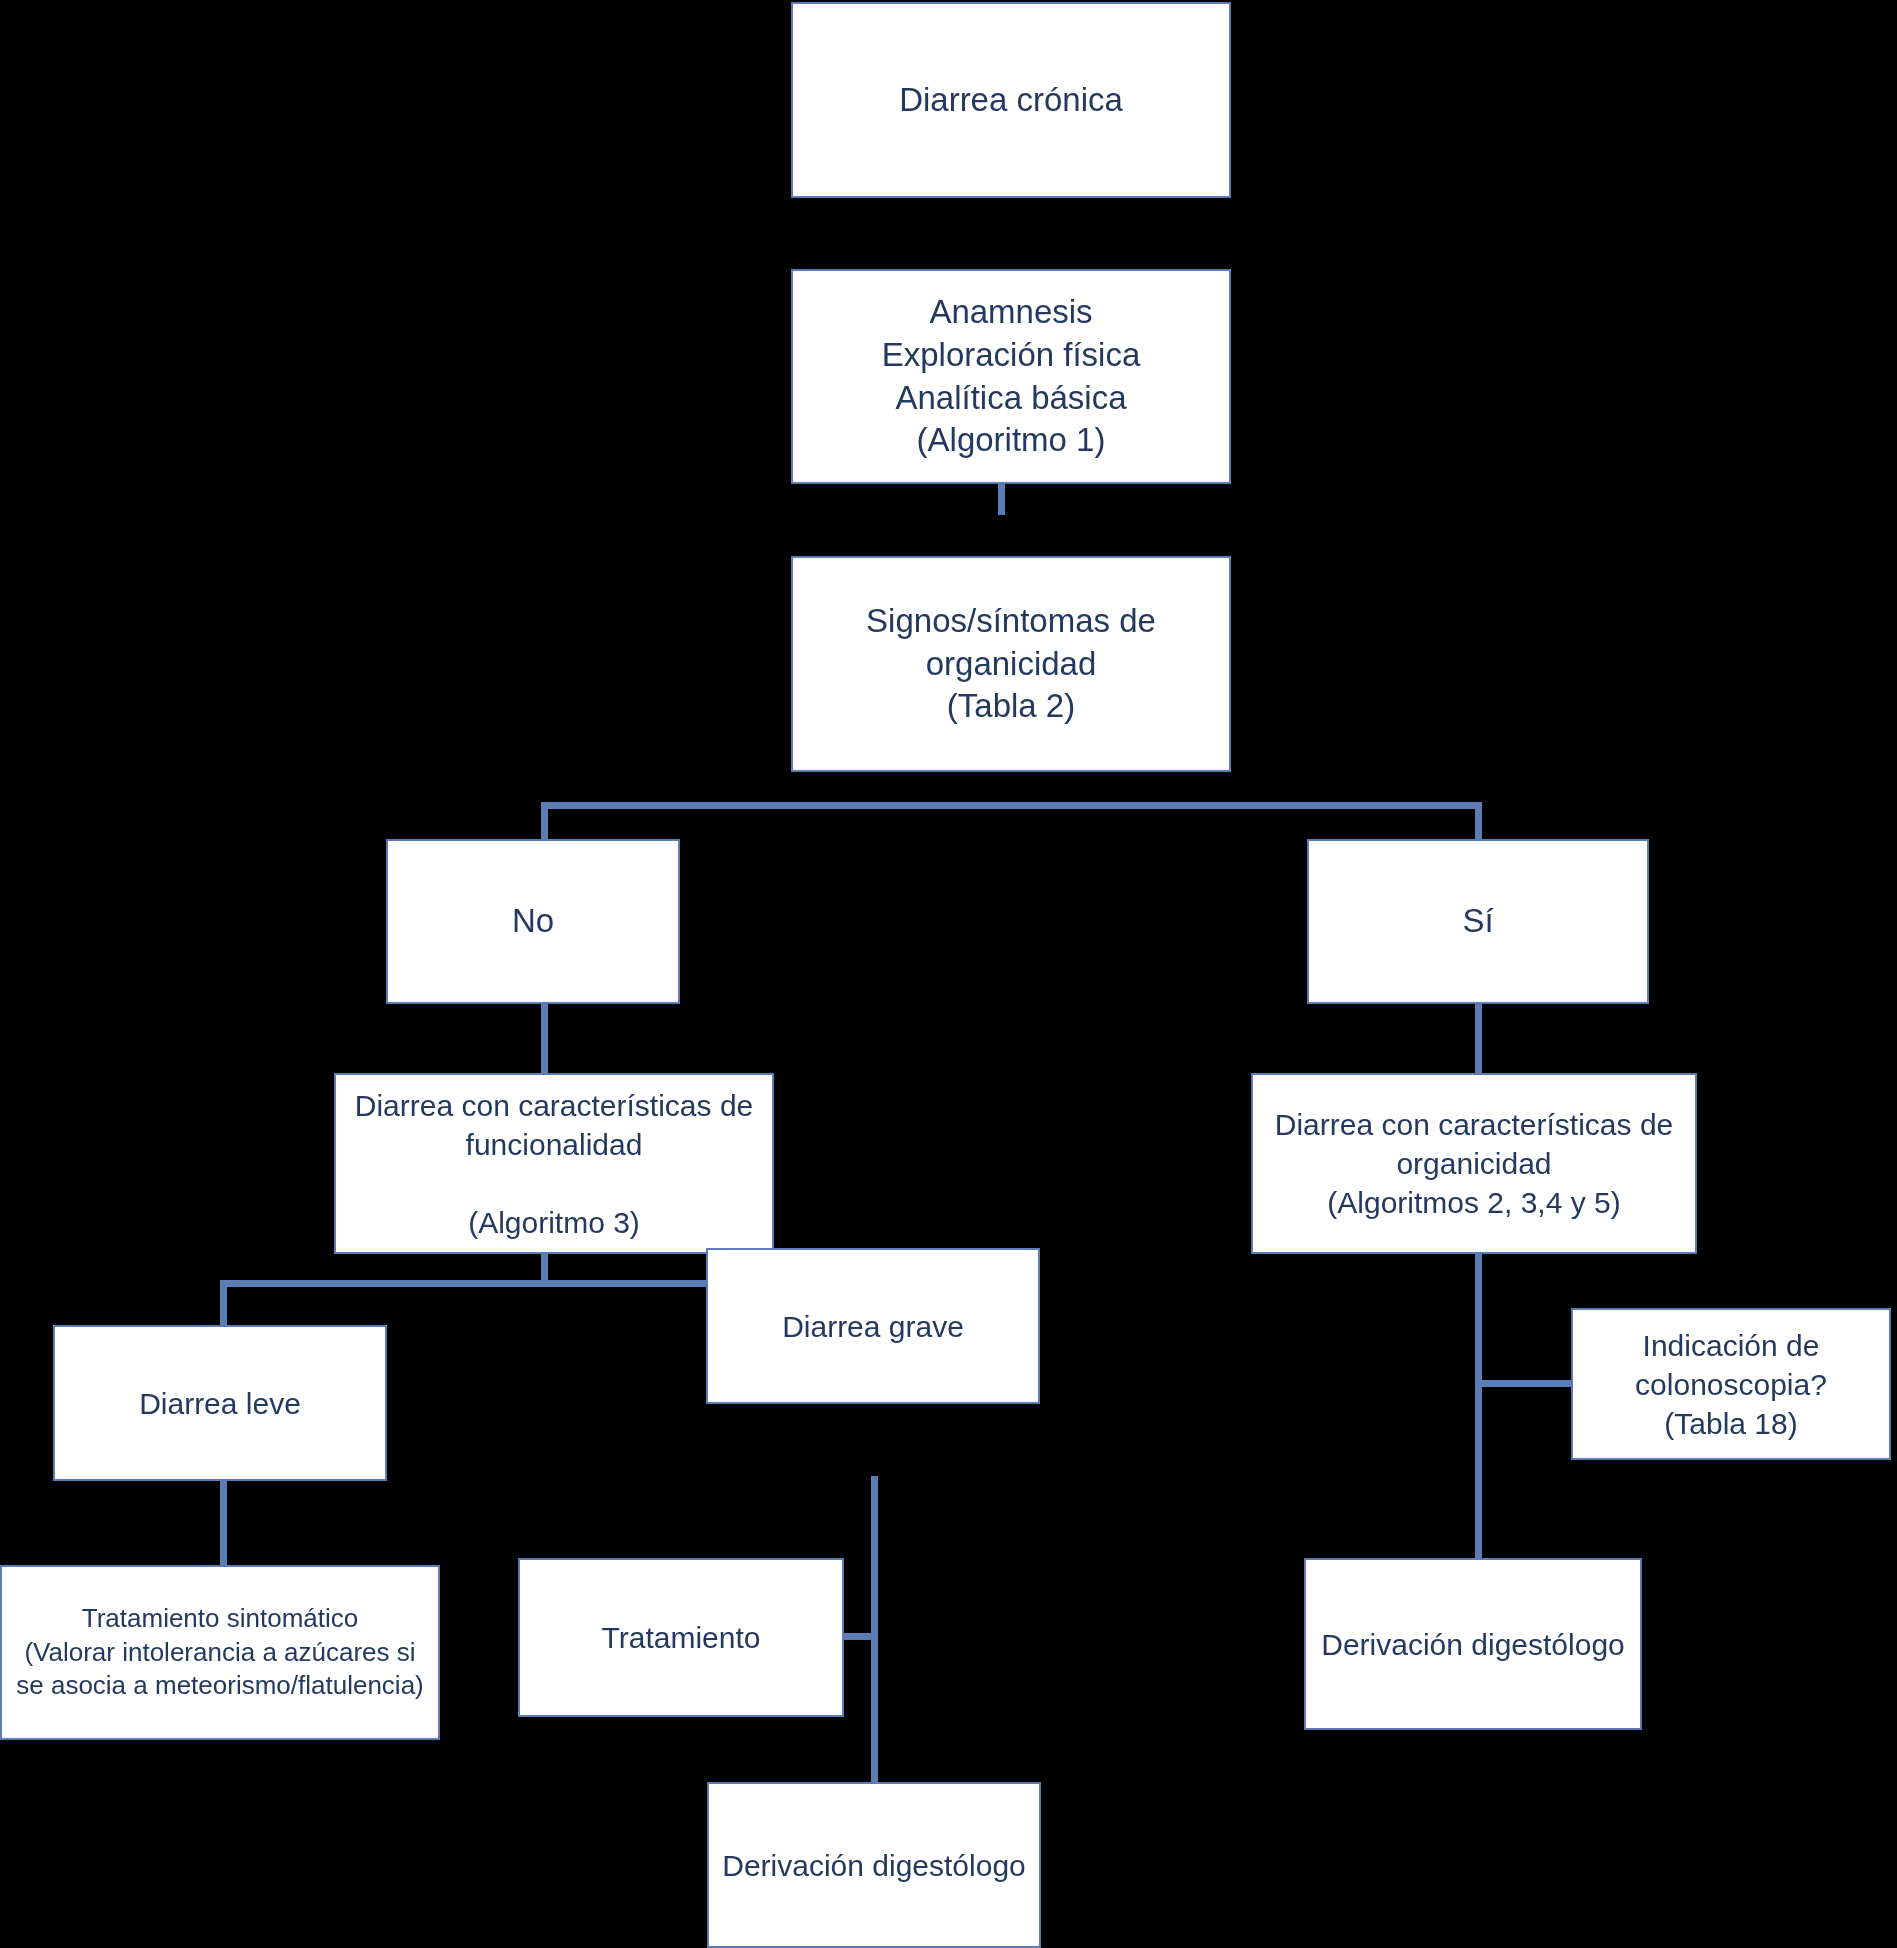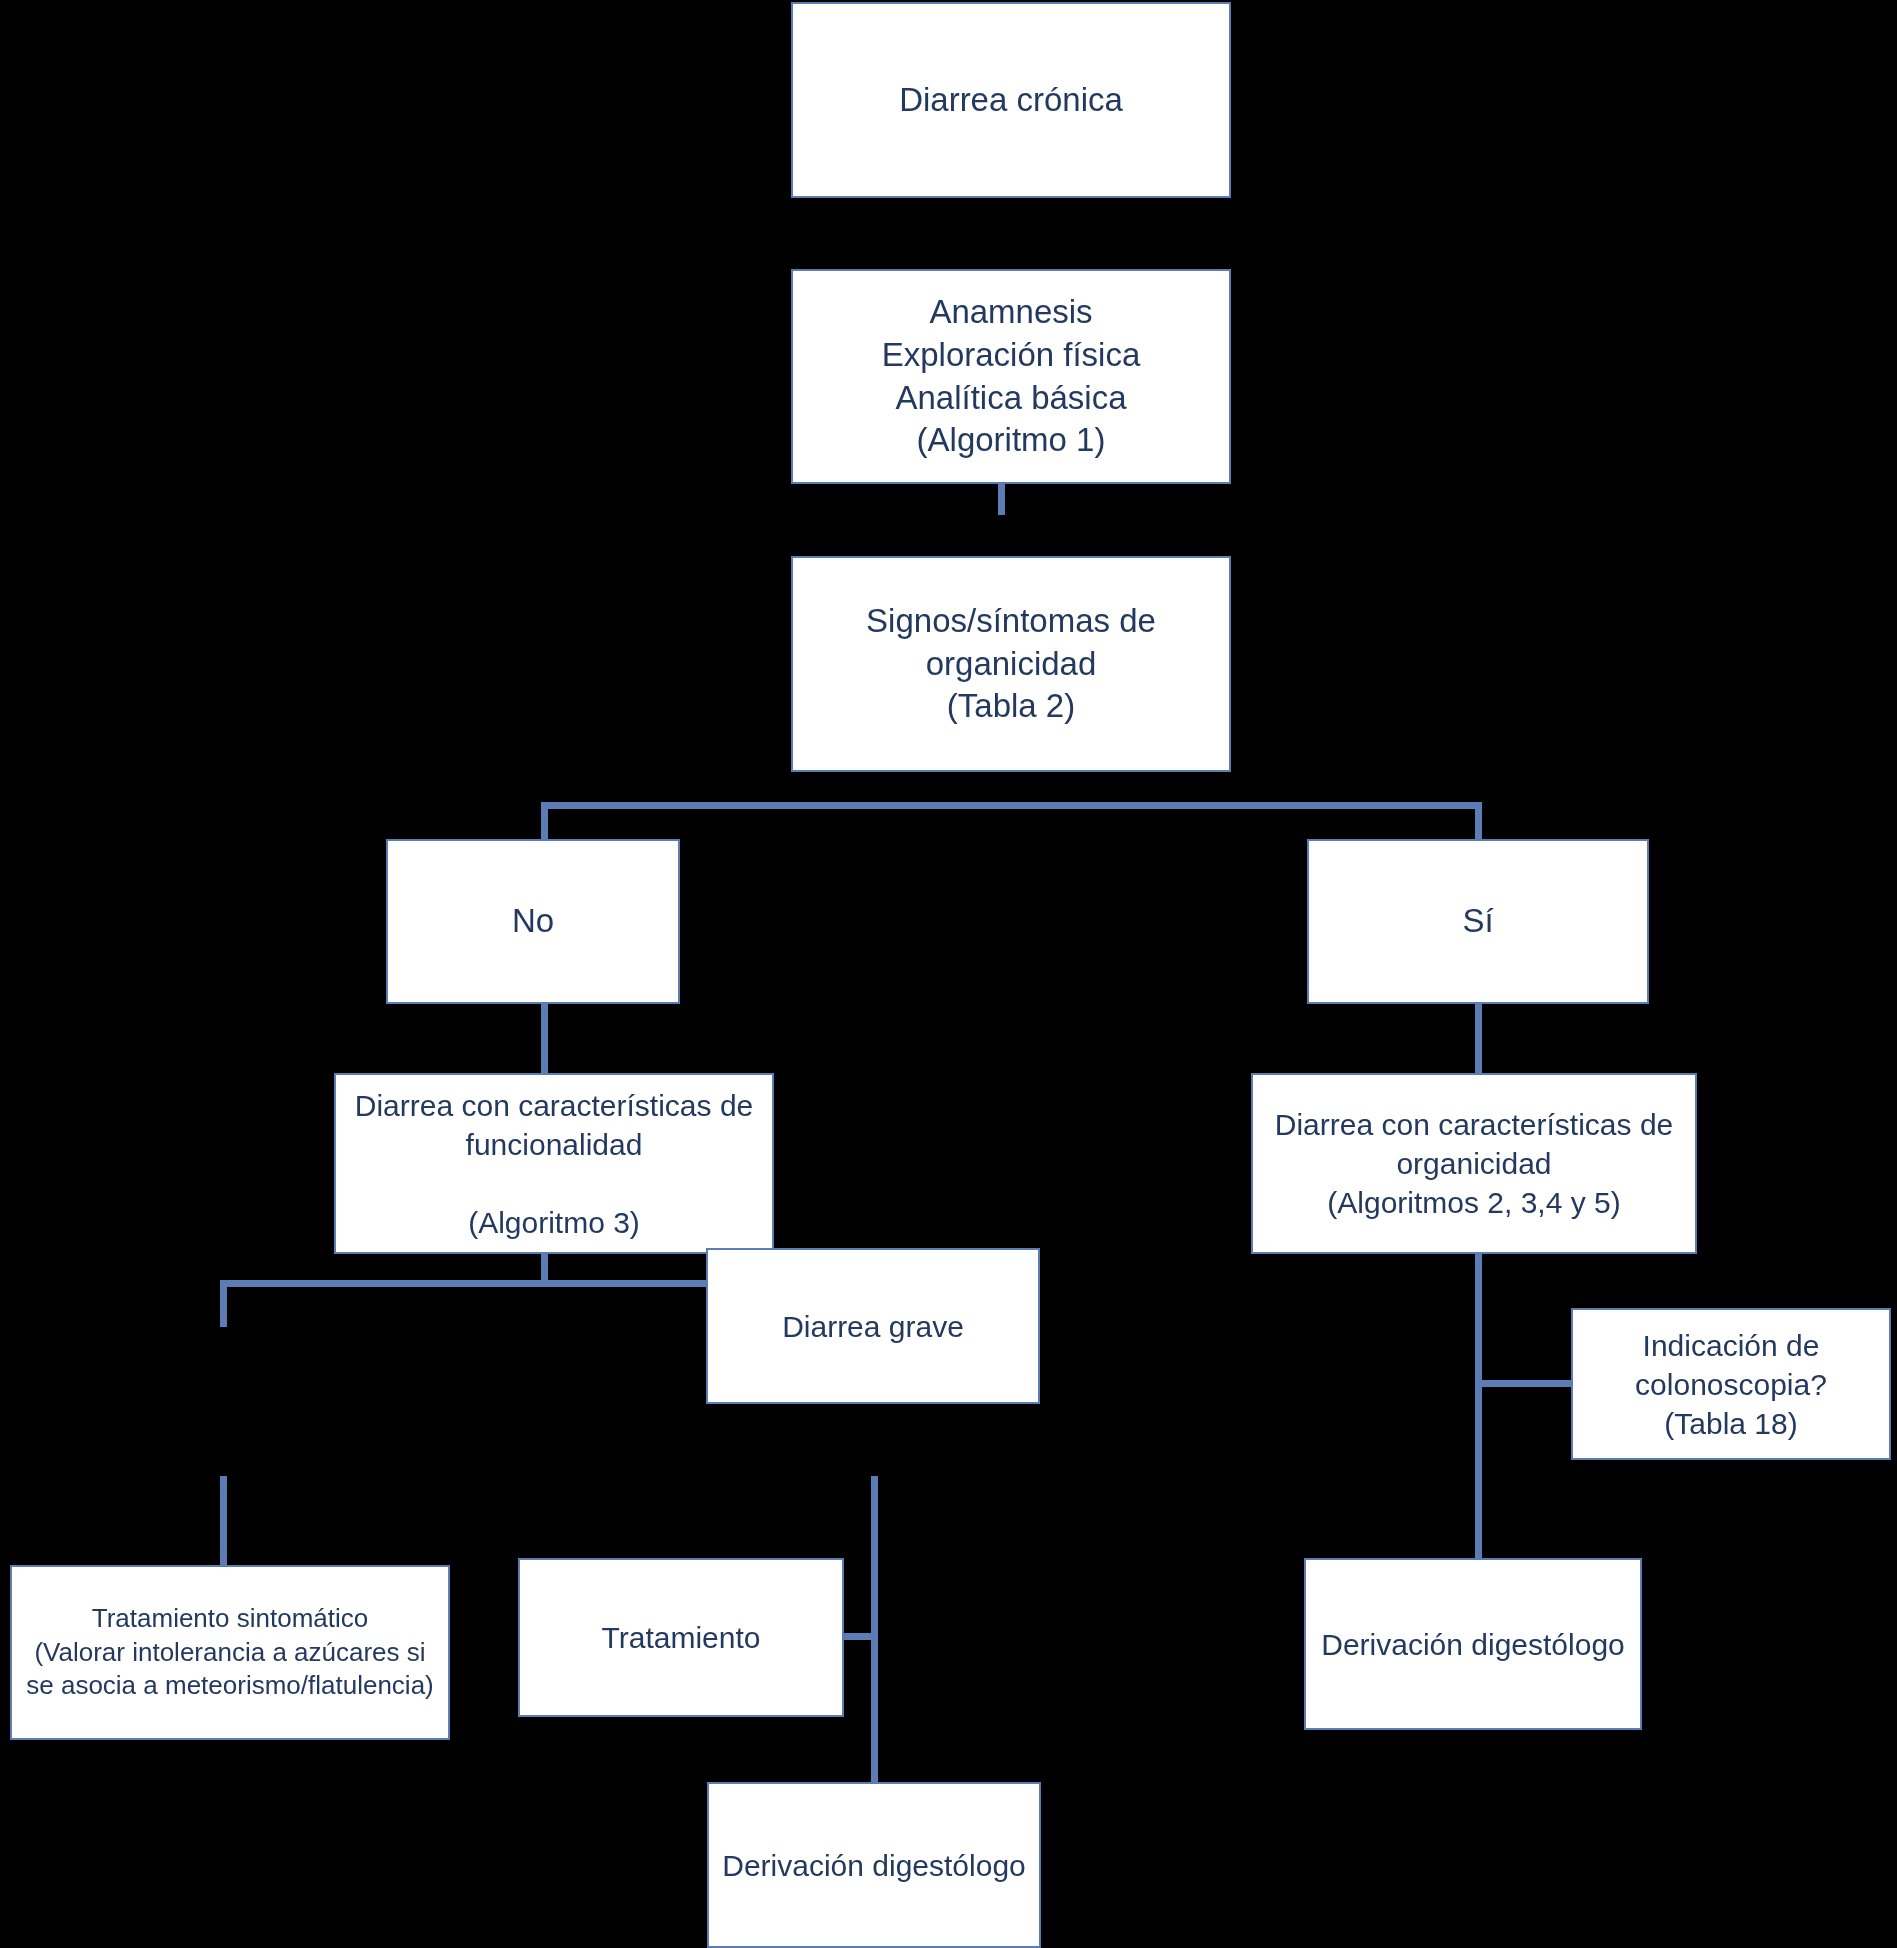--- a/index.html
+++ b/index.html
@@ -106,26 +106,29 @@
     <span class="txt">Diarrea con características de funcionalidad
 
 (Algoritmo 3)</span>
   </div>
 
   <div class="node fs-md" style="left:1251px; top:1073px; width:446px; height:181px;">
     <span class="txt">Diarrea con características de organicidad
 (Algoritmos  2, 3,4 y 5)</span>
   </div>
 
+  <div class="node fs-md" style="left:53px; top:1325px; width:334px; height:156px;">
+    <span class="txt">Diarrea leve</span>
+  </div>
 
   <div class="node fs-md" style="left:706px; top:1248px; width:334px; height:156px;">
     <span class="txt">Diarrea  grave</span>
   </div>
 
-  <div class="node fs-sm" style="left:10px; top:1565px; width:440px; height:175px;">
+  <div class="node fs-sm" style="left:0; top:1565px; width:440px; height:175px;">
     <span class="txt">Tratamiento sintomático
 (Valorar intolerancia a azúcares si se asocia a meteorismo/flatulencia)</span>
   </div>
 
   <div class="node fs-md" style="left:518px; top:1558px; width:326px; height:159px;">
     <span class="txt">Tratamiento</span>
   </div>
 
   <div class="node fs-md" style="left:707px; top:1782px; width:334px; height:166px;">
     <span class="txt">Derivación digestólogo</span>

